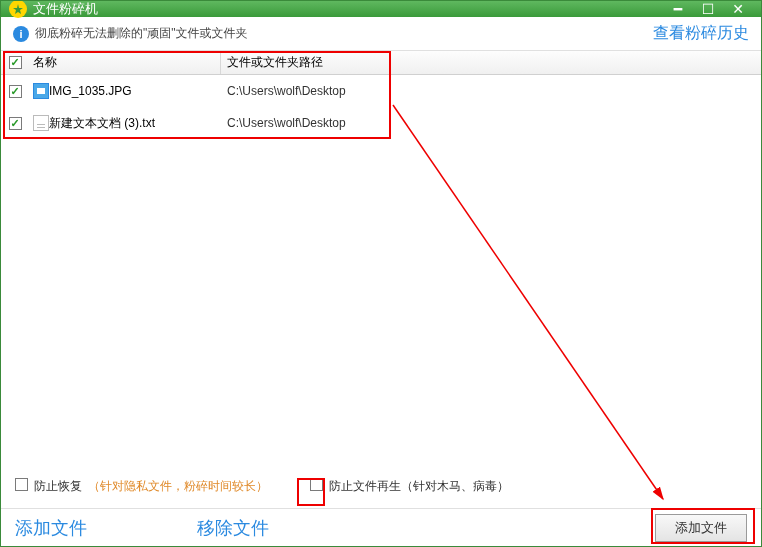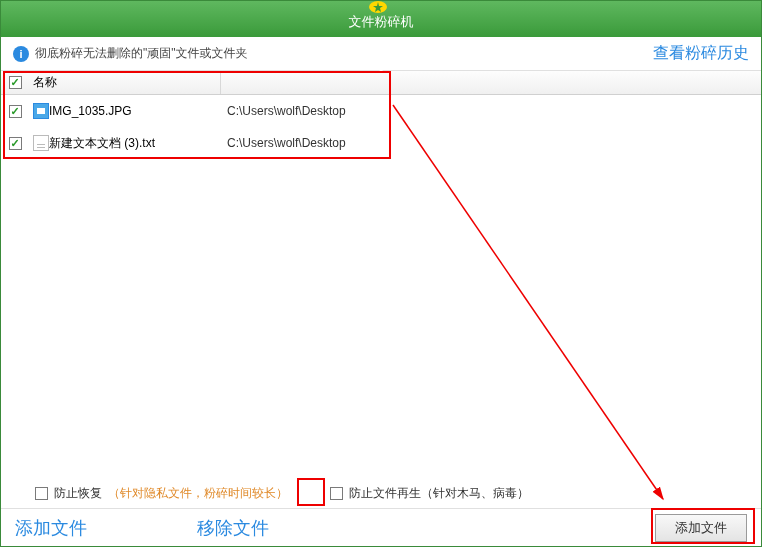--- a/index.html
+++ b/index.html
@@ -1,18 +1,18 @@
 <!DOCTYPE html>
 <html><head>
 <meta charset="utf-8">
 <style>
 * { margin: 0; padding: 0; box-sizing: border-box; }
 body { font-family: "Microsoft YaHei", "SimSun", sans-serif; font-size: 12px; background: #fff; }
 .window { width: 762px; height: 547px; border: 1px solid #3a8a3a; background: #fff; position: relative; overflow: hidden; }
-.titlebar { height: 36px; background: linear-gradient(to bottom, #5fb85f, #3a9a3a); display: flex; align-items: center; padding: 0 8px; color: #fff; flex-direction: column; }
+.titlebar { height: 16px; background: linear-gradient(to bottom, #5fb85f, #3a9a3a); display: flex; align-items: center; padding: 0 8px; color: #fff; }
 .titlebar .logo { width: 18px; height: 18px; border-radius: 50%; background: #ffd700; display: flex; align-items: center; justify-content: center; margin-right: 6px; }
 .titlebar .logo svg { width: 12px; height: 12px; }
 .titlebar .title { flex: 1; font-size: 13px; }
 .titlebar .ctrl { width: 30px; height: 24px; display: flex; align-items: center; justify-content: center; cursor: pointer; color: #fff; font-size: 14px; }
 .infobar { height: 34px; display: flex; align-items: center; padding: 0 12px; border-bottom: 1px solid #e0e0e0; }
 .infobar .info-icon { width: 16px; height: 16px; border-radius: 50%; background: #2b8ae0; color: #fff; display: flex; align-items: center; justify-content: center; font-size: 11px; font-weight: bold; margin-right: 6px; }
 .infobar .info-text { flex: 1; color: #444; font-size: 12px; }
 .infobar .history-link { color: #2b8ae0; cursor: pointer; font-size: 16px; }
 .table-area { position: relative; height: 410px; }
 .thead { height: 24px; background: linear-gradient(to bottom, #fdfdfd, #f0f0f0); border-bottom: 1px solid #d0d0d0; display: flex; align-items: center; }
@@ -25,21 +25,21 @@
 .trow .col-path { flex: 1; padding-left: 6px; color: #333; }
 .file-icon { width: 16px; height: 16px; display: flex; align-items: center; justify-content: center; }
 .file-icon.img { background: #4aa8e8; border: 1px solid #2b8ae0; }
 .file-icon.img::after { content: ""; width: 8px; height: 6px; background: #fff; }
 .file-icon.txt { background: #fff; border: 1px solid #bbb; }
 .file-icon.txt::before { content: ""; display: block; width: 8px; height: 1px; background: #bbb; box-shadow: 0 3px 0 #bbb, 0 6px 0 #bbb; margin: 3px auto 0; }
 .checkbox { width: 13px; height: 13px; border: 1px solid #7a7a7a; background: #fff; display: flex; align-items: center; justify-content: center; cursor: pointer; }
 .checkbox.checked::after { content: "✓"; color: #2a9a2a; font-size: 11px; font-weight: bold; line-height: 1; }
 .annot { position: absolute; border: 2px solid #e00; pointer-events: none; }
 .footer { position: absolute; bottom: 0; left: 0; right: 0; }
-.opt-row { height: 30px; display: flex; align-items: center; padding: 0 14px; gap: 6px; margin-left: 20px; }
+.opt-row { height: 30px; display: flex; padding: 0 14px; gap: 6px; }
 .opt-row .opt-label { color: #333; }
 .opt-row .opt-hint { color: #e08a2a; }
 .opt-row .gap { width: 30px; }
 .btn-row { height: 38px; border-top: 1px solid #e0e0e0; display: flex; align-items: center; padding: 0 14px; }
 .btn-row .link { color: #2b8ae0; cursor: pointer; margin-right: 110px; font-size: 18px; }
 .btn-row .spacer { flex: 1; }
 .btn-row .primary-btn { width: 92px; height: 28px; background: linear-gradient(to bottom, #f8f8f8, #e4e4e4); border: 1px solid #9a9a9a; cursor: pointer; font-size: 13px; color: #333; }
 svg.arrow { position: absolute; pointer-events: none; }
 </style>
 </head>
@@ -64,20 +64,21 @@
     <div class="info-text">彻底粉碎无法删除的"顽固"文件或文件夹</div>
     <div class="history-link">查看粉碎历史</div>
   </div>
 
   <div class="table-area">
     <div class="thead">
       <div class="col-check">
         <div class="checkbox checked"></div>
       </div>
       <div class="col-name">名称</div>
+      <div class="col-path">文件或文件夹路径</div>
     </div>
 
     <div class="trow">
       <div class="col-check">
         <div class="checkbox checked"></div>
       </div>
       <div class="col-name">
         <div class="file-icon img"></div>
         <span>IMG_1035.JPG</span>
       </div>

